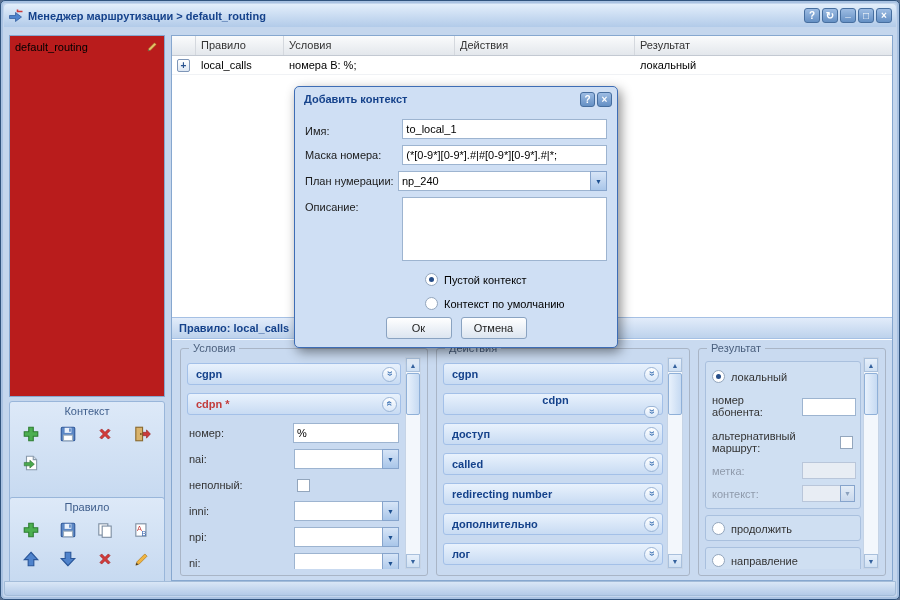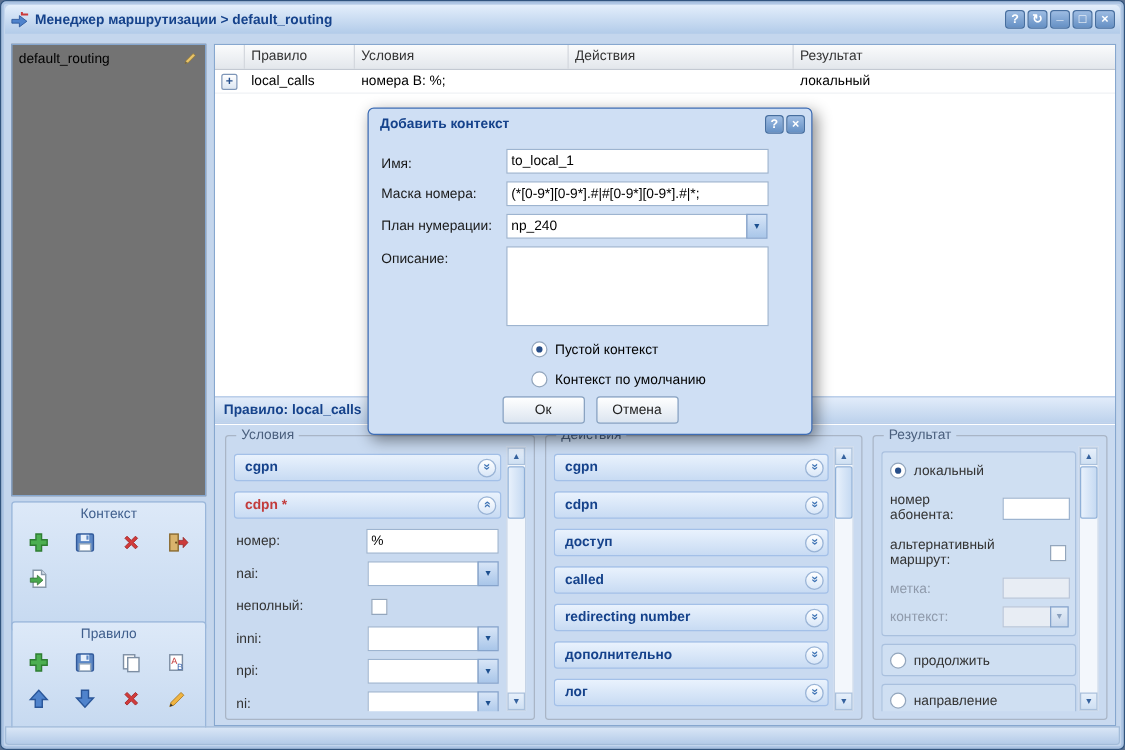--- a/index.html
+++ b/index.html
@@ -11,21 +11,21 @@
   .titlebar { position:absolute; left:3px; top:3px; right:3px; height:23px; display:flex;
               align-items:center; gap:4px; padding:0 4px;
               background:linear-gradient(#e3eefb,#b2cbe9); border-radius:4px 4px 0 0; }
   .title { font-weight:bold; color:#15428b; white-space:nowrap; }
   .winbtns { margin-left:auto; display:flex; gap:2px; }
   .winbtn { width:16px; height:15px; border:1px solid #466e9f; border-radius:3px;
             background:linear-gradient(#9dbce3,#6590c4); color:#fff; font-size:10px;
             font-weight:bold; text-align:center; line-height:13px; cursor:pointer; }
   
   .sidebar { position:absolute; left:8px; top:34px; width:156px; height:550px; }
-  .list { position:absolute; left:0; top:0; width:100%; height:362px; background:#737373;
+  .list { position:absolute; left:0; top:0; width:100%; height:362px; background:#b91c1c;
           border:1px solid #86a7cf; }
   .list-item { height:21px; display:flex; align-items:center; padding:0 5px; cursor:pointer; }
   .list-item .pencil { margin-left:auto; }
   .group { position:absolute; left:0; width:100%; border:1px solid #99b6da; border-radius:3px;
            background:linear-gradient(#dde9f8,#c6d9f0); }
   .group-title { text-align:center; color:#3f5e8c; padding-top:3px; height:17px; }
   .icon-row { display:flex; gap:13px; padding:3px 0 0 9px; height:29px; }
   .icon-btn { width:24px; height:24px; display:flex; align-items:center; justify-content:center;
               cursor:pointer; border:1px solid transparent; border-radius:2px; }
   .icon-btn svg { width:18px; height:18px; }
@@ -88,21 +88,21 @@
               background:linear-gradient(90deg,#e8f1fc,#c6daf2); border:1px solid #8fb0d8;
               border-radius:2px; cursor:pointer; }
   
   .result-box { position:absolute; left:0; width:156px; border:1px solid #a9c0de; border-radius:3px;
                 background:#cfdff2; }
   .rlabel { color:#333; position:absolute; }
   .dis { color:#8f9aab; }
   .tinput.disabled { background:#e8edf4; border-color:#b9c6da; }
   .trigger.disabled { background:linear-gradient(#e4edf7,#c9d8ec); color:#8aa0bd; }
   
-  .dialog { position:absolute; left:293px; top:85px; width:356px; height:262px; background:#cfdff4;
+  .dialog { position:absolute; left:293px; top:85px; width:324px; height:262px; background:#cfdff4;
             border:1px solid #3e6db5; border-radius:5px; box-shadow:3px 4px 12px rgba(0,0,0,.45);
             z-index:20; }
   .dlg-header { position:absolute; top:0; left:0; right:0; height:24px; display:flex;
                 align-items:center; padding:0 5px 0 9px; color:#15428b; font-weight:bold; }
   .dlg-btns { margin-left:auto; display:flex; gap:2px; }
   .dlg-row { position:absolute; left:10px; right:10px; display:flex; }
   .dlg-label { width:100px; padding-top:4px; color:#1a1a1a; }
   .dlg-radio { position:absolute; left:130px; display:flex; align-items:center; gap:6px; }
   .btn { width:66px; height:22px; border:1px solid #8aa3c1; border-radius:3px;
          background:linear-gradient(#ffffff,#dce5f0); font-family:inherit; font-size:11px;
@@ -331,21 +331,21 @@
 
       <div class="fs" style="left:264px;top:8px;width:254px;height:228px;">
         <span class="fs-legend">Действия</span>
         <div class="fs-content">
           <div class="bar" style="top:6px;">
             <span>cgpn</span>
             <span class="chev">
                 <span>«</span>
               </span>
           </div>
-          <div class="bar" style="top:36px;">
+          <div class="bar" style="top:36px;flex-direction:column;">
             <span>cdpn</span>
             <span class="chev">
                 <span>«</span>
               </span>
           </div>
           <div class="bar" style="top:96px;">
             <span>called</span>
             <span class="chev">
                 <span>«</span>
               </span>

